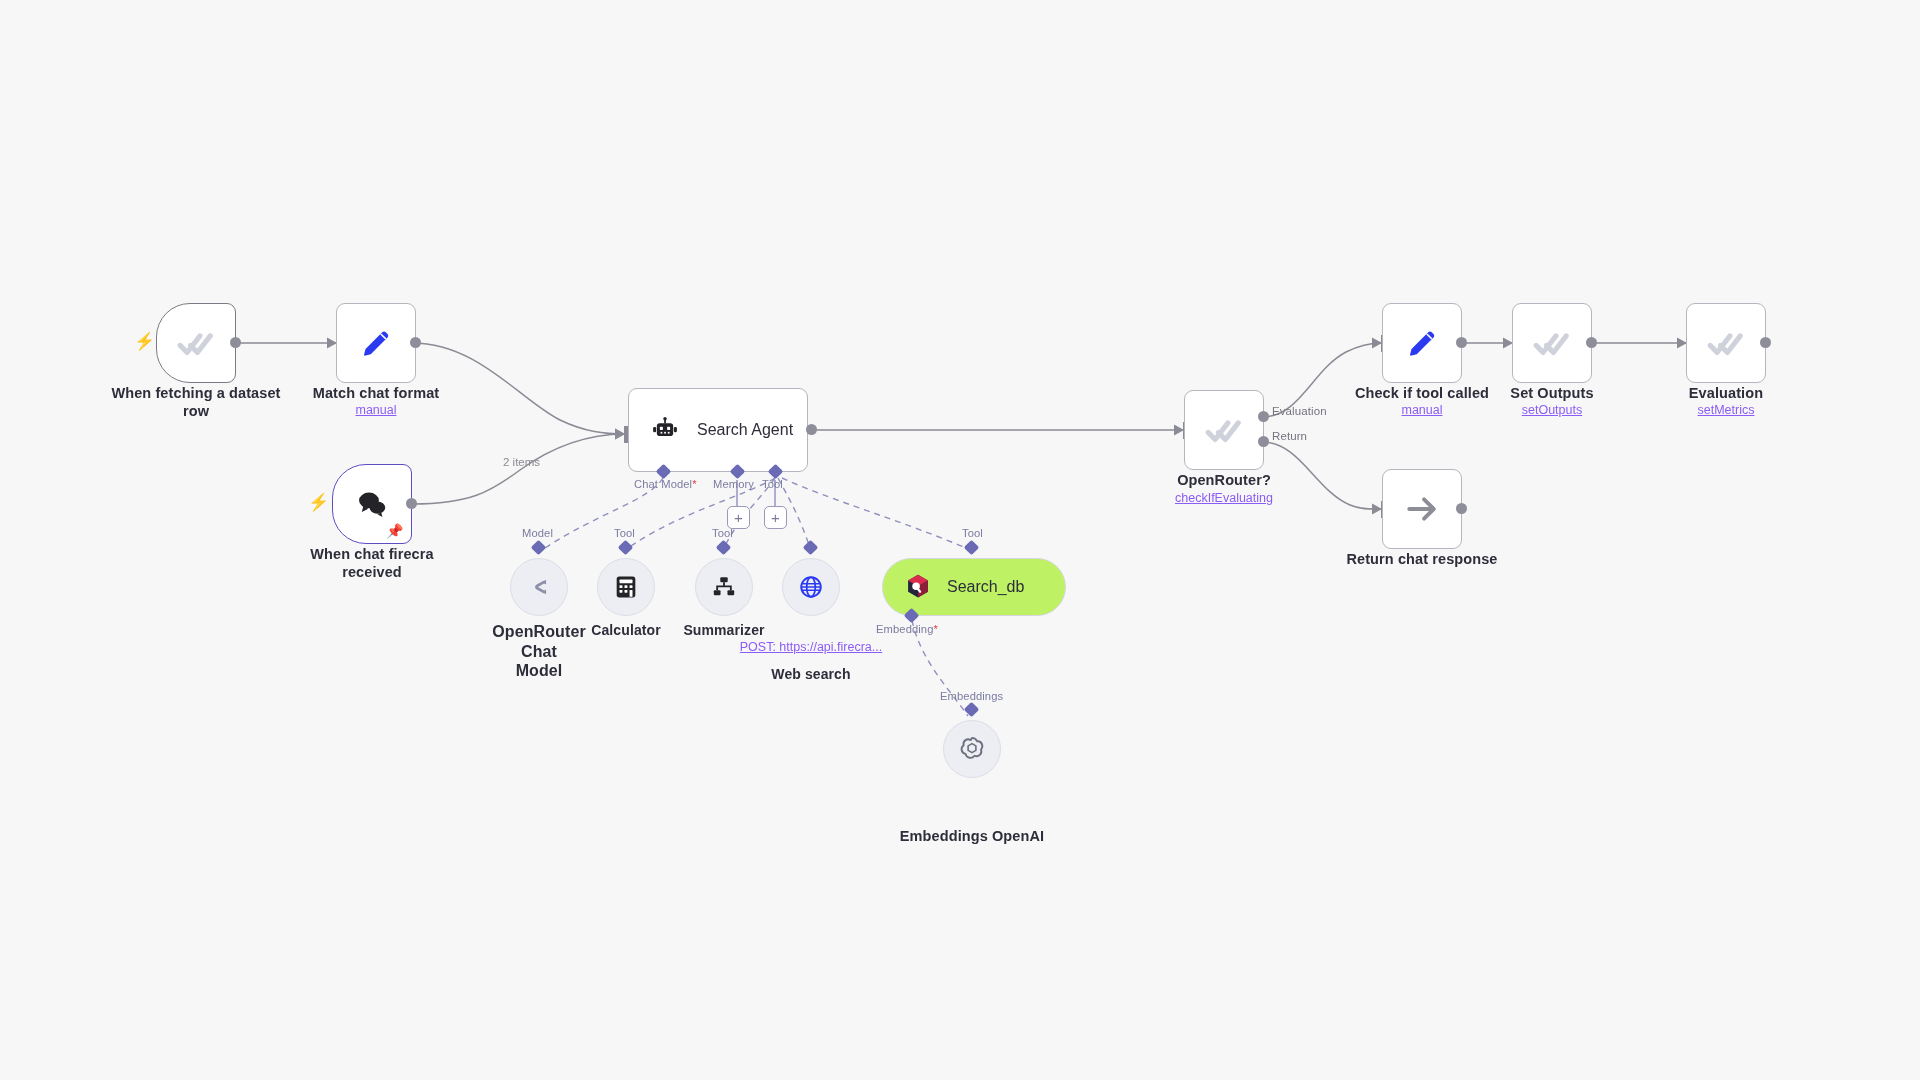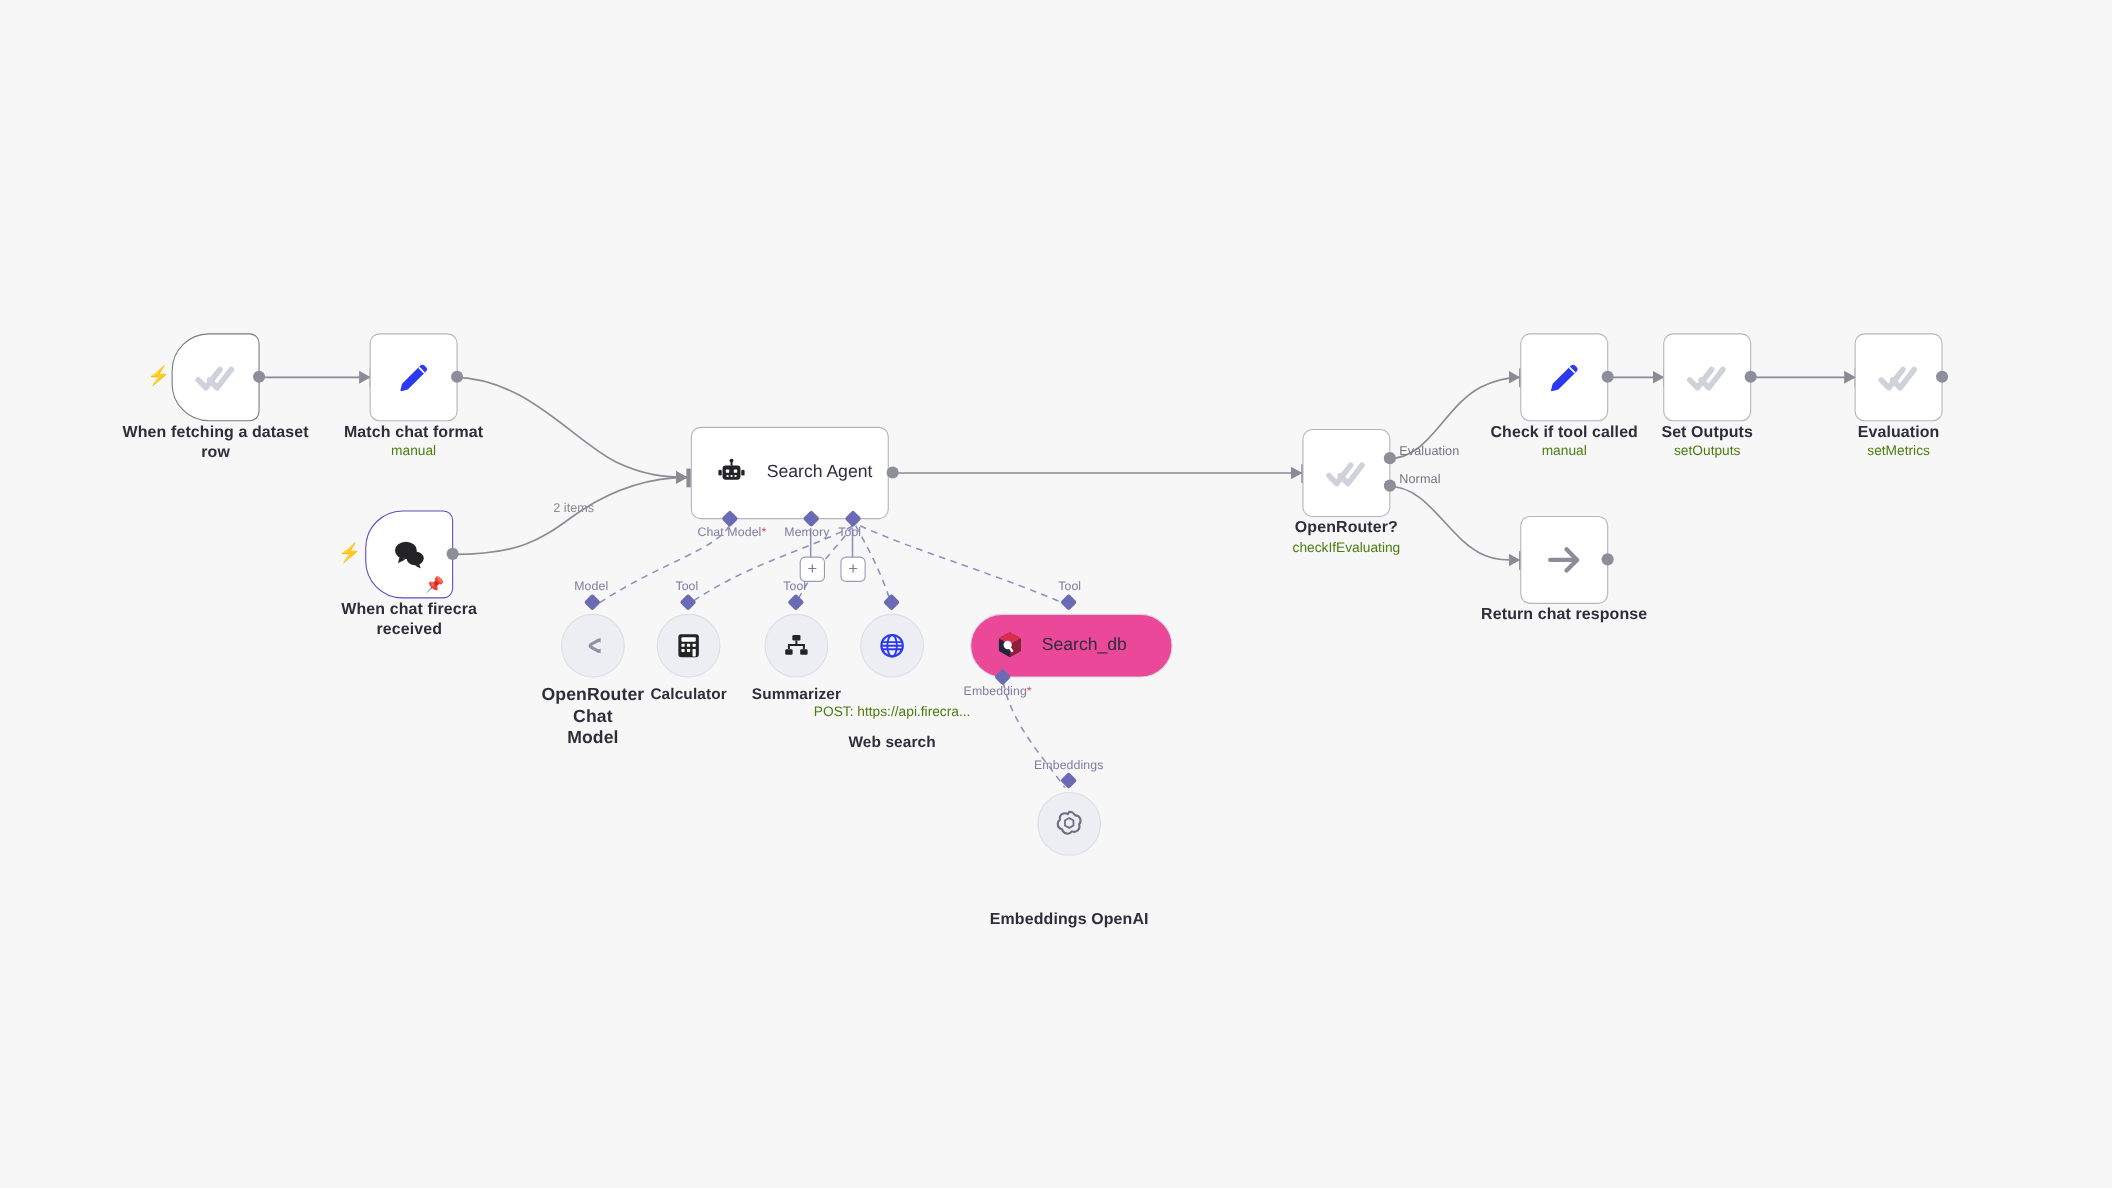--- a/index.html
+++ b/index.html
@@ -47,21 +47,21 @@
   .node-wide {
     background: #ffffff;
     border: 1.3px solid #b5b5bd;
     border-radius: 9px;
     display: flex; align-items: center;
     padding-left: 22px;
     gap: 18px;
   }
   
   .node-pill {
-    background: #ec4899;
+    background: #bef264;
     border: 1.3px solid #d6d7de;
     border-radius: 999px;
     display: flex; align-items: center;
     padding-left: 22px;
     gap: 16px;
     text-align: right;
   }
   
   .node-circle {
     width: 58px; height: 58px;
@@ -78,23 +78,24 @@
     color: #2d2e3a;
     line-height: 1.22;
     white-space: pre-line;
     letter-spacing: .1px;
   }
   .node-sublabel {
     position: absolute;
     text-align: center;
     font-size: 12.5px;
     font-weight: 400;
-    color: #4d7c0f;
+    color: #8b5cf6;
     line-height: 1.2;
     white-space: nowrap;
+    text-decoration: underline;
   }
   .port-label {
     position: absolute;
     font-size: 11.2px;
     color: #7b7ca0;
     white-space: nowrap;
     letter-spacing: .1px;
   }
   .port-label .req { color: #e0424a; }
   .edge-label {
@@ -359,21 +360,21 @@
     <span>
       <svg class="icon" width="38" height="38" viewBox="0 0 24 24" fill="none">
         <path d="M2 13.5 L6.4 18 L14.5 7.5" stroke="#cfd2da" stroke-width="3.2" stroke-linecap="round" stroke-linejoin="round"></path>
         <path d="M8.5 13.5 L12.9 18 L21 7.5" stroke="#cfd2da" stroke-width="3.2" stroke-linecap="round" stroke-linejoin="round"></path>
       </svg>
     </span>
   </div>
   <div class="port-dot" style="left:1258px; top:411px;"></div>
   <div class="port-label" style="left:1272px; top:405px; font-size:11.5px; color:#74757f;">Evaluation</div>
   <div class="port-dot" style="left:1258px; top:436px;"></div>
-  <div class="port-label" style="left:1272px; top:430px; font-size:11.5px; color:#74757f;">Normal</div>
+  <div class="port-label" style="left:1272px; top:430px; font-size:11.5px; color:#74757f;">Return</div>
   <div class="node-label" style="left:1134px; top:472px; width:180px;">OpenRouter?</div>
   <div class="node-sublabel" style="left:1134px; top:491px; width:180px;">checkIfEvaluating</div>
 
   <div class="node node-sq" style="left:1382px; top:303px;">
     <span>
       <svg class="icon" width="34" height="34" viewBox="0 0 24 24" fill="none">
         <path d="M3.5 20.5 L4.6 16.2 L16.4 4.4 C17.1 3.7 18.2 3.7 18.9 4.4 L20.1 5.6 C20.8 6.3 20.8 7.4 20.1 8.1 L8.3 19.9 L4 21 Z" fill="#2b3af0"></path>
         <path d="M15.4 5.6 L18.9 9.1" stroke="#ffffff" stroke-width="1.1"></path>
       </svg>
     </span>

